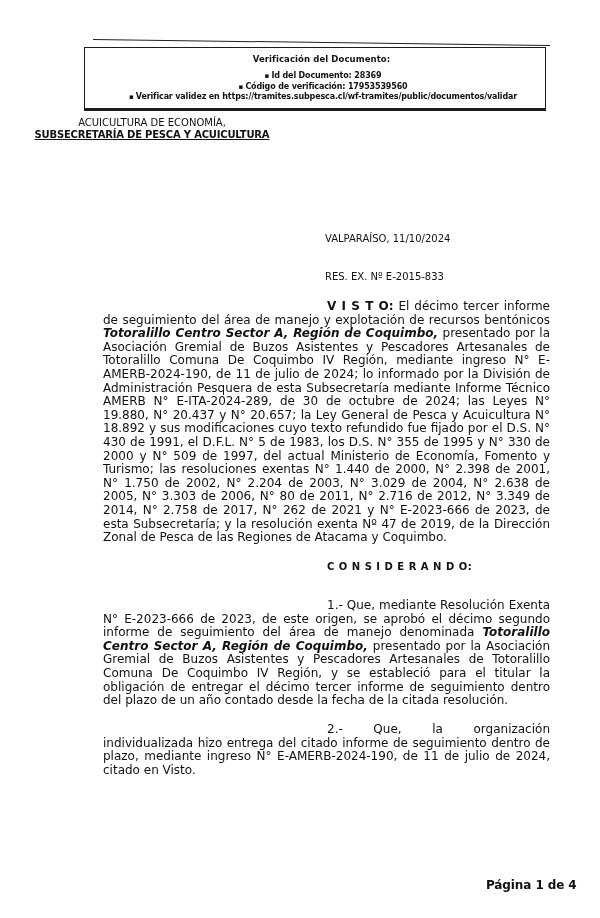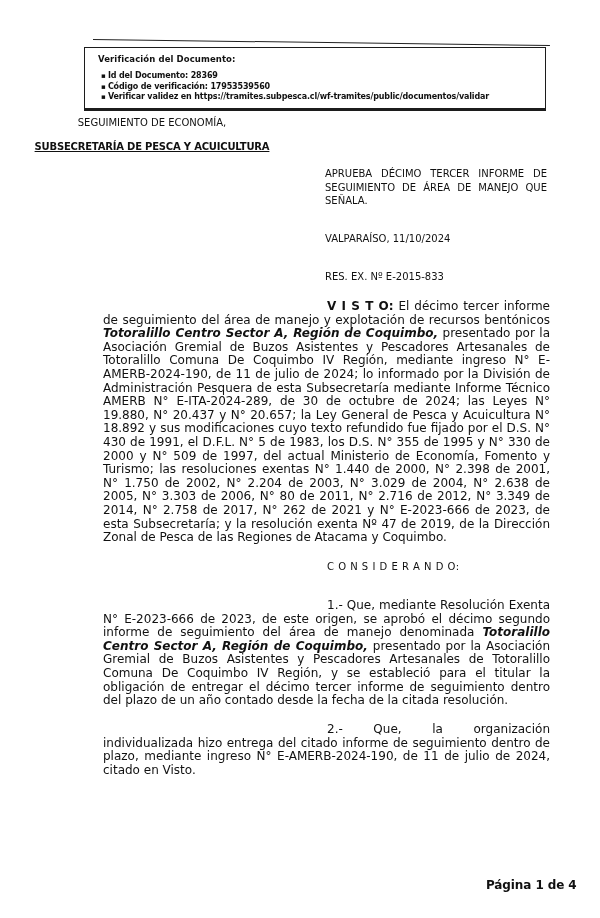--- a/index.html
+++ b/index.html
@@ -17,60 +17,60 @@
   .top-rule{
     position:absolute;left:93px;top:39px;width:457px;height:0;
     border-top:1px solid #222;
     transform:rotate(0.75deg);transform-origin:0 0;
   }
 
   
   .verif-box{
     position:absolute;left:84px;top:47px;width:462px;height:64px;
     border:1px solid #1c1c1c;border-bottom-width:3px;
-    box-sizing:border-box;background:#fff;
+    box-sizing:border-box;background:#fff;text-align:center;
   }
   .verif-title{
     margin:6px 0 0 13px;
     font-size:8.5px;font-weight:bold;letter-spacing:0.1px;
   }
   .verif-list{
     margin:7px 0 0 16px;padding:0;list-style:none;
   }
   .verif-list li{
     font-size:8px;font-weight:bold;line-height:10.5px;
     white-space:nowrap;letter-spacing:-0.15px;
   }
   .verif-list li::before{content:"▪ ";font-size:7px;}
 
   
   .letterhead{
     position:absolute;left:0;top:117px;width:304px;
     text-align:center;font-size:10px;line-height:11.6px;
   }
-  .letterhead .l3{font-weight:bold;text-decoration:underline;letter-spacing:-0.2px;margin-top:12px;}
+  .letterhead .l3{font-weight:bold;text-decoration:underline;letter-spacing:-0.2px;}
 
   
   .subject{
     position:absolute;left:325px;top:167px;width:222px;
     font-size:10px;line-height:13.5px;text-align:justify;
   }
   .place-date{position:absolute;left:325px;top:233px;font-size:10px;}
   .res-number{position:absolute;left:325px;top:271px;font-size:10px;}
 
   
   .bodypar{
     position:absolute;left:103px;width:447px;
     font-size:12px;line-height:13.6px;text-align:justify;
     text-indent:224px;hyphens:none;
   }
   .visto{top:300px;}
   .c-head{
     position:absolute;left:327px;top:561px;
-    font-size:10px;font-weight:normal;letter-spacing:0.5px;
+    font-size:10px;font-weight:bold;letter-spacing:0.5px;
   }
   .p1{top:599px;}
   .p2{top:723px;}
   .p3{top:769px;}
 
   .footer{
     position:absolute;left:486px;top:878px;
     font-size:12px;font-weight:bold;letter-spacing:-0.1px;
   }
 </style>
@@ -84,25 +84,24 @@
   <div class="verif-box">
     <div class="verif-title">Verificación del Documento:</div>
     <ul class="verif-list">
       <li>Id del Documento: 28369</li>
       <li>Código de verificación: 17953539560</li>
       <li>Verificar validez en https://tramites.subpesca.cl/wf-tramites/public/documentos/validar</li>
     </ul>
   </div>
 
   <div class="letterhead">
-    <div class="l1">SEGUIMIENTO DE ECONOMÍA,</div>
+    <div class="l1">ACUICULTURA DE ECONOMÍA,</div>
     <div class="l3">SUBSECRETARÍA DE PESCA Y ACUICULTURA</div>
   </div>
 
-  <div class="subject">APRUEBA DÉCIMO TERCER INFORME DE SEGUIMIENTO DE ÁREA DE MANEJO QUE SEÑALA.</div>
 
   <div class="place-date">VALPARAÍSO, 11/10/2024</div>
 
   <div class="res-number">RES. EX. Nº E-2015-833</div>
 
   <div class="bodypar visto"><span style="font-weight: bold;">V I S T O:</span><span> El décimo tercer informe de seguimiento del área de manejo y explotación de recursos bentónicos </span><span style="font-weight: bold; font-style: italic;">Totoralillo Centro Sector A, Región de Coquimbo,</span><span> presentado por la Asociación Gremial de Buzos Asistentes y Pescadores Artesanales de Totoralillo Comuna De Coquimbo IV Región, mediante ingreso N° E-AMERB-2024-190, de 11 de julio de 2024; lo informado por la División de Administración Pesquera de esta Subsecretaría mediante Informe Técnico AMERB N° E-ITA-2024-289, de 30 de octubre de 2024; las Leyes N° 19.880, N° 20.437 y N° 20.657; la Ley General de Pesca y Acuicultura N° 18.892 y sus modificaciones cuyo texto refundido fue fijado por el D.S. N° 430 de 1991, el D.F.L. N° 5 de 1983, los D.S. N° 355 de 1995 y N° 330 de 2000 y N° 509 de 1997, del actual Ministerio de Economía, Fomento y Turismo; las resoluciones exentas N° 1.440 de 2000, N° 2.398 de 2001, N° 1.750 de 2002, N° 2.204 de 2003, N° 3.029 de 2004, N° 2.638 de 2005, N° 3.303 de 2006, N° 80 de 2011, N° 2.716 de 2012, N° 3.349 de 2014, N° 2.758 de 2017, N° 262 de 2021 y N° E-2023-666 de 2023, de esta Subsecretaría; y la resolución exenta Nº 47 de 2019, de la Dirección Zonal de Pesca de las Regiones de Atacama y Coquimbo.</span></div>
 
   <div class="c-head">C O N S I D E R A N D O:</div>
 
   <div class="bodypar p1"><span>1.- Que, mediante Resolución Exenta N° E-2023-666 de 2023, de este origen, se aprobó el décimo segundo informe de seguimiento del área de manejo denominada </span><span style="font-weight: bold; font-style: italic;">Totoralillo Centro Sector A, Región de Coquimbo,</span><span> presentado por la Asociación Gremial de Buzos Asistentes y Pescadores Artesanales de Totoralillo Comuna De Coquimbo IV Región, y se estableció para el titular la obligación de entregar el décimo tercer informe de seguimiento dentro del plazo de un año contado desde la fecha de la citada resolución.</span></div>

